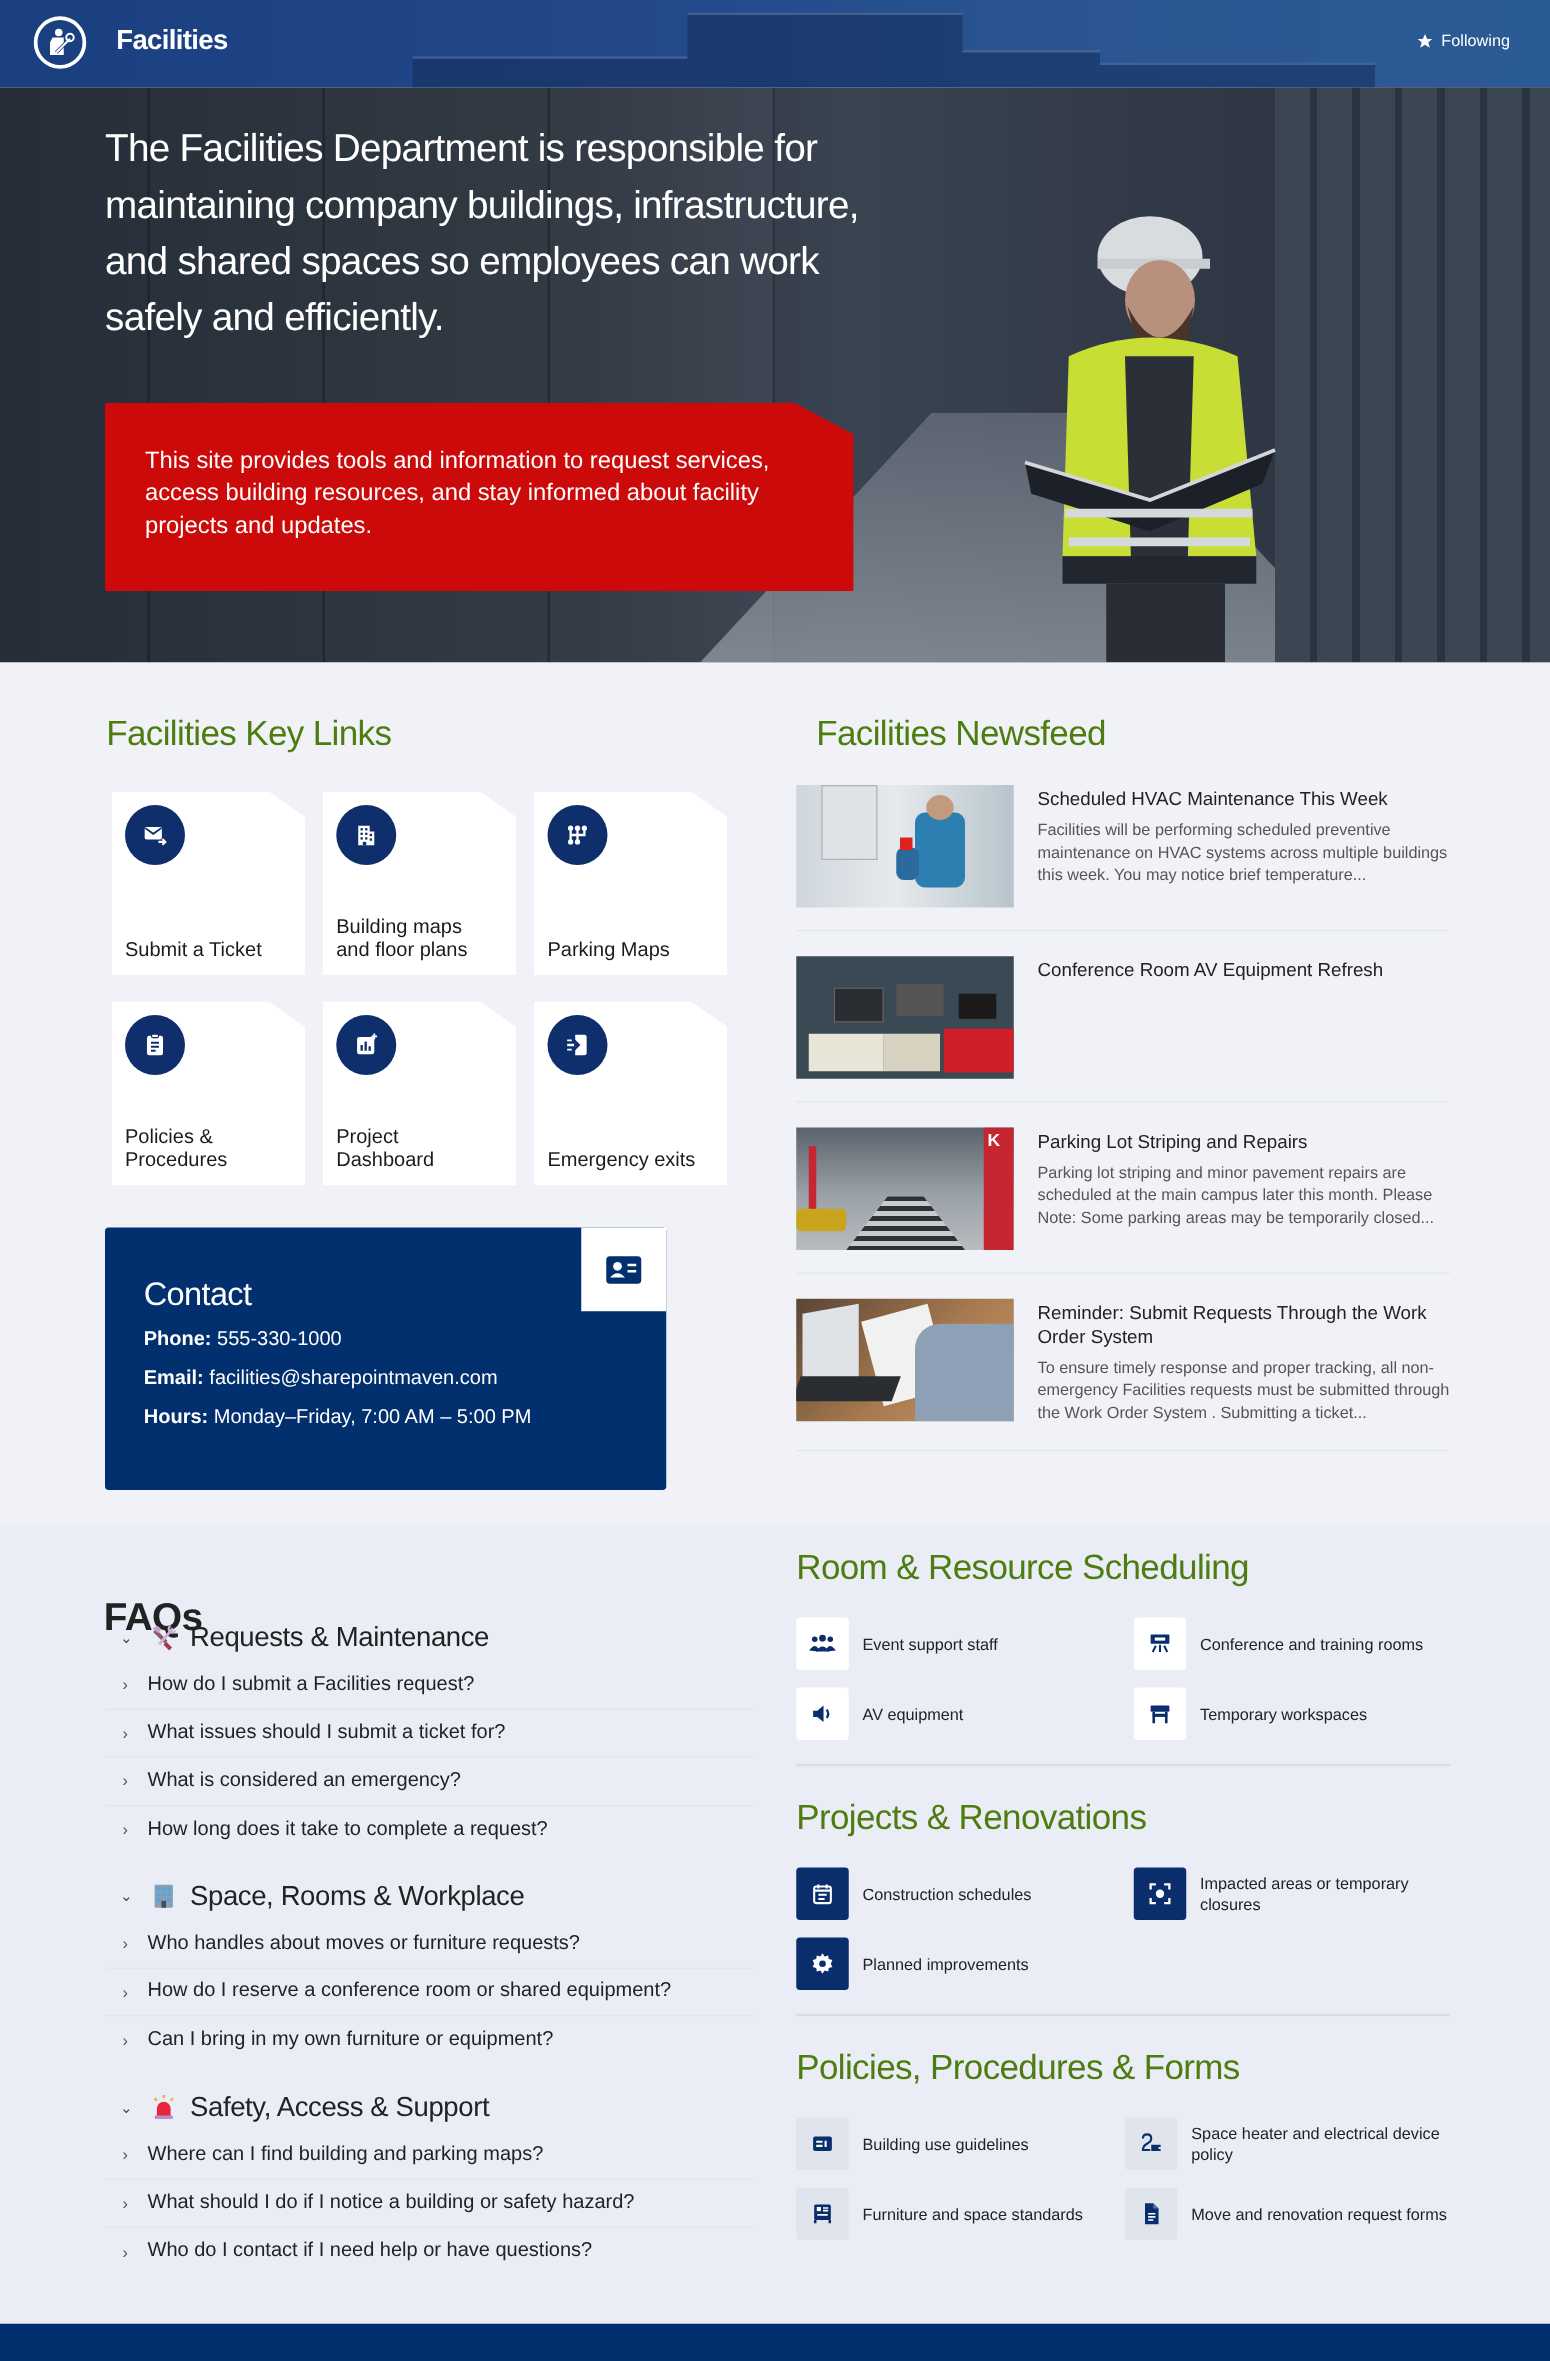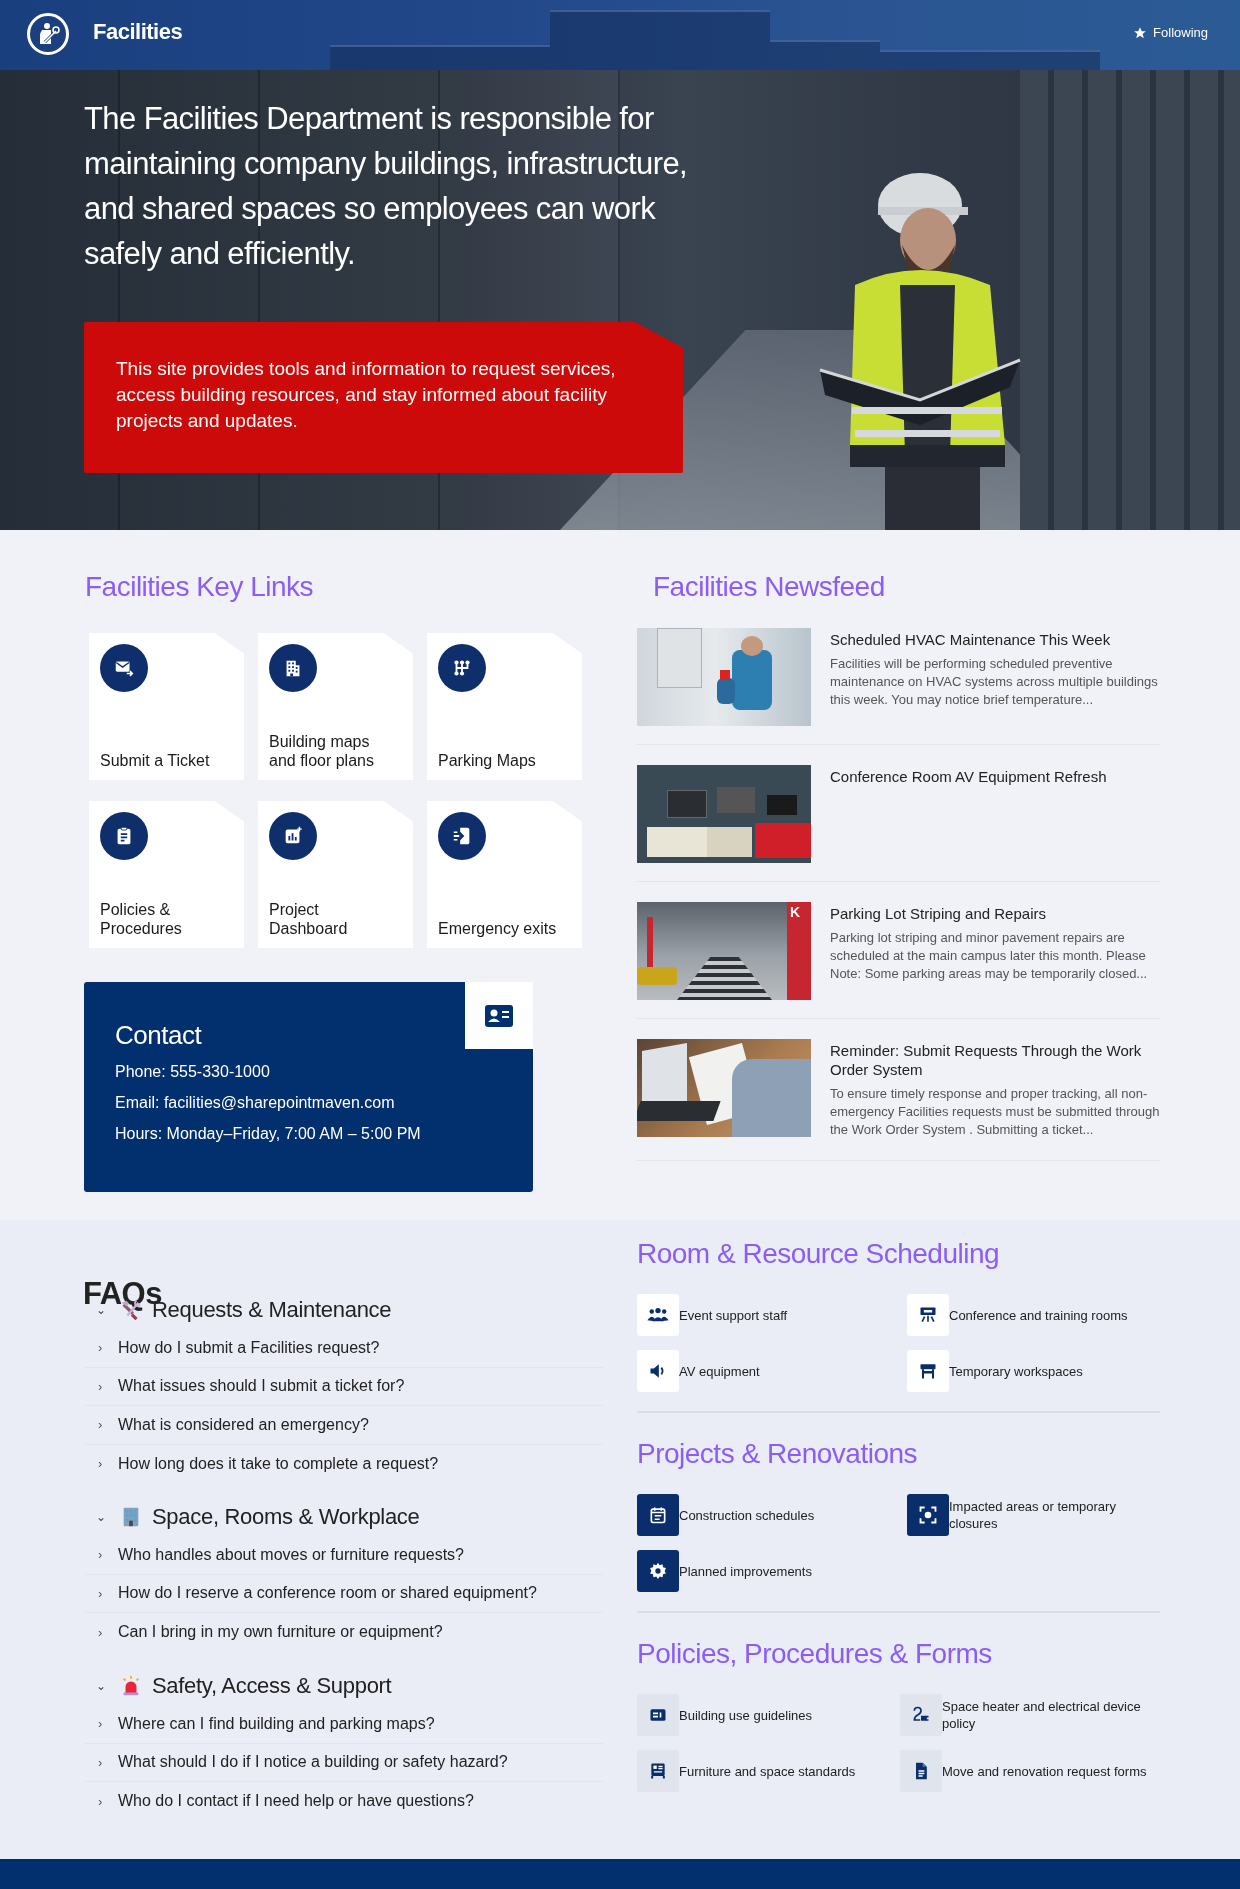--- a/index.html
+++ b/index.html
@@ -20,32 +20,32 @@
   .hero .floor { position: absolute; left: 560px; right: 150px; bottom: 0; height: 200px; background: linear-gradient(180deg, #6b7280 0%, #9aa2ab 100%); clip-path: polygon(35% 0, 65% 0, 100% 100%, 0 100%); opacity: 0.7; }
   .hero .pillars { position: absolute; right: 0; top: 0; width: 220px; height: 460px; background: repeating-linear-gradient(90deg, #3c4653 0 28px, #2a3340 28px 34px); }
   .worker { position: absolute; left: 790px; top: 75px; width: 260px; height: 385px; }
   .hero-heading { position: absolute; left: 84px; top: 26px; width: 620px; color: #fff; font-size: 31px; line-height: 45px; font-weight: 500; letter-spacing: -0.6px; }
   .hero-box { position: absolute; left: 84px; top: 252px; width: 599px; height: 151px; background: #cc0a0a;
     clip-path: polygon(0 0, 92% 0, 100% 17%, 100% 100%, 0 100%); border-radius: 2px; }
   .hero-box p { position: absolute; left: 32px; top: 34px; width: 520px; color: #fff; font-size: 19px; line-height: 26px; }
 
   
   .upper { position: absolute; top: 530px; left: 0; width: 1240px; height: 690px; background: #f0f2f7; }
-  .section-title { color: #8b5cf6; font-size: 28px; font-weight: normal; letter-spacing: -0.5px; }
+  .section-title { color: #4d7c0f; font-size: 28px; font-weight: normal; letter-spacing: -0.5px; }
   .keylinks-title { position: absolute; left: 85px; top: 41px; }
   .tiles { position: absolute; left: 89px; top: 103px; width: 496px; display: grid; grid-template-columns: repeat(3, 155px); column-gap: 14px; row-gap: 21px; }
   .tile { height: 147px; background: #fff; position: relative; clip-path: polygon(0 0, 81% 0, 100% 14%, 100% 100%, 0 100%); cursor: pointer; box-shadow: 0 1px 3px rgba(0,0,0,0.06); }
   .tile .circle { position: absolute; left: 11px; top: 11px; width: 48px; height: 48px; border-radius: 50%; background: #0f2f6c; display: flex; align-items: center; justify-content: center; }
   .tile .label { position: absolute; left: 11px; bottom: 10px; font-size: 16px; line-height: 19px; color: #1b1b1b; width: 130px; }
 
   .contact { position: absolute; left: 84px; top: 452px; width: 449px; height: 210px; background: #022f6d; border-radius: 3px; color: #fff; }
   .contact .card-icon { position: absolute; right: 0; top: 0; width: 68px; height: 67px; background: #fff; display: flex; align-items: center; justify-content: center; }
   .contact h3 { position: absolute; left: 31px; top: 38px; font-size: 26px; font-weight: 500; letter-spacing: -0.5px; }
   .contact .row { position: absolute; left: 31px; font-size: 16px; }
-  .contact .row b { font-weight: normal; text-align: center; }
+  .contact .row b { font-weight: bold; text-align: center; }
 
   .newsfeed-title { position: absolute; left: 653px; top: 41px; }
   .news { position: absolute; left: 637px; top: 96px; width: 523px; }
   .news-item { display: flex; padding: 2px 0 20px 0; border-bottom: 1px solid #e2e5ec; margin-bottom: 18px; cursor: pointer; height: 119px; }
   .news-item:last-child { height: 124px; }
   .news-thumb { width: 174px; height: 98px; flex: none; position: relative; overflow: hidden; }
   .news-body { margin-left: 19px; }
   .news-title { font-size: 15px; color: #222; line-height: 19px; margin-top: 2px; margin-bottom: 6px; }
   .news-desc { font-size: 13px; color: #555; line-height: 18px; }
 
@@ -63,21 +63,21 @@
   .faq-q .q { font-size: 16px; color: #222; }
 
   .res-group { position: absolute; left: 637px; width: 523px; }
   .res-group .section-title { margin-left: 0; }
   .res-grid { display: grid; grid-template-columns: 270px 253px; row-gap: 14px; margin-top: 24px; }
   .res-item { display: flex; align-items: center; cursor: pointer; }
   .res-icon { width: 42px; height: 42px; border-radius: 3px; display: flex; align-items: center; justify-content: center; flex: none; }
   .res-icon.white { background: #fff; }
   .res-icon.navy { background: #0a2d6b; }
   .res-icon.grey { background: #e0e4ec; }
-  .res-text { font-size: 13px; color: #222; line-height: 17px; }
+  .res-text { margin-left: 11px; font-size: 13px; color: #222; line-height: 17px; }
   .divider { height: 2px; background: #d9dde6; margin-top: 19px; }
 
   .footer { position: absolute; top: 1859px; left: 0; width: 1240px; height: 30px; background: #022f6d; }
 </style>
 </head>
 <body>
 
 <header class="site-header">
   <div class="bldg" style="left:330px;width:220px;height:25px;"></div>
   <div class="bldg" style="left:550px;width:220px;height:60px;"></div>

